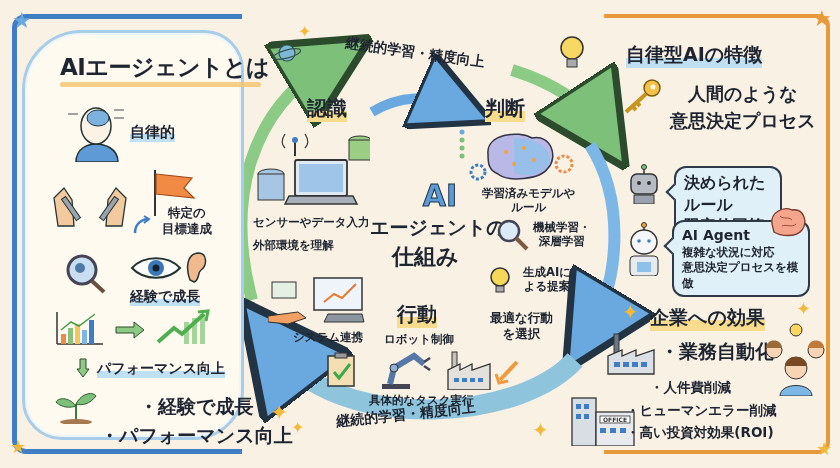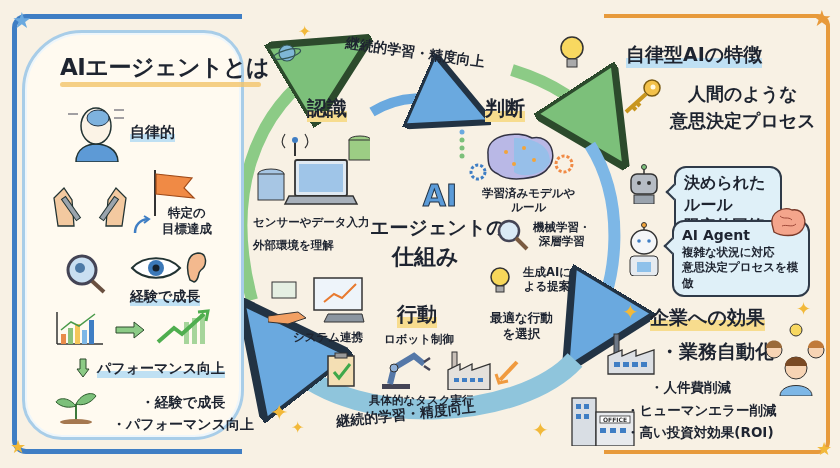--- a/index.html
+++ b/index.html
@@ -164,21 +164,21 @@
     <path d="M4,1 L10,1 L10,11 L13,11 L7,19 L1,11 L4,11 Z" fill="#8ccb86" stroke="#2c4a2c" stroke-width="1"></path>
   </svg>
   <div class="label hl-blue" style="left:97px;top:360px;font-size:14px">パフォーマンス向上</div>
 
   <svg class="icon" style="left:54px;top:388px" width="44" height="36">
     <path d="M22,34 L22,16" stroke="#3c7a3c" stroke-width="2"></path>
     <path d="M22,18 C14,8 4,10 2,14 C8,20 16,20 22,18 Z" fill="#7cc07a" stroke="#2c5a2c" stroke-width="1"></path>
     <path d="M22,16 C28,4 40,4 42,8 C36,16 28,18 22,16 Z" fill="#7cc07a" stroke="#2c5a2c" stroke-width="1"></path>
     <ellipse cx="22" cy="34" rx="16" ry="3" fill="#a57850"></ellipse>
   </svg>
-  <div class="label" style="left:112px;top:392px;font-size:14px;line-height:1.55">
+  <div class="label" style="left:100px;top:392px;font-size:19px;line-height:1.55">
     <div>・経験で成長</div>
     <div>・パフォーマンス向上</div>
   </div>
 
   <div class="abs" style="left:345px;top:44px;font-size:14px;font-weight:bold;transform:rotate(8deg);white-space:nowrap">継続的学習・精度向上</div>
   <div class="sparkle" style="left:298px;top:24px">✦</div>
   <svg class="icon" style="left:272px;top:40px" width="30" height="26">
     <circle cx="15" cy="13" r="8" fill="#7fb7d6" stroke="#355" stroke-width="1.2"></circle>
     <ellipse cx="15" cy="14" rx="14" ry="4" fill="none" stroke="#355" stroke-width="1.2" transform="rotate(-15 15 14)"></ellipse>
   </svg>

